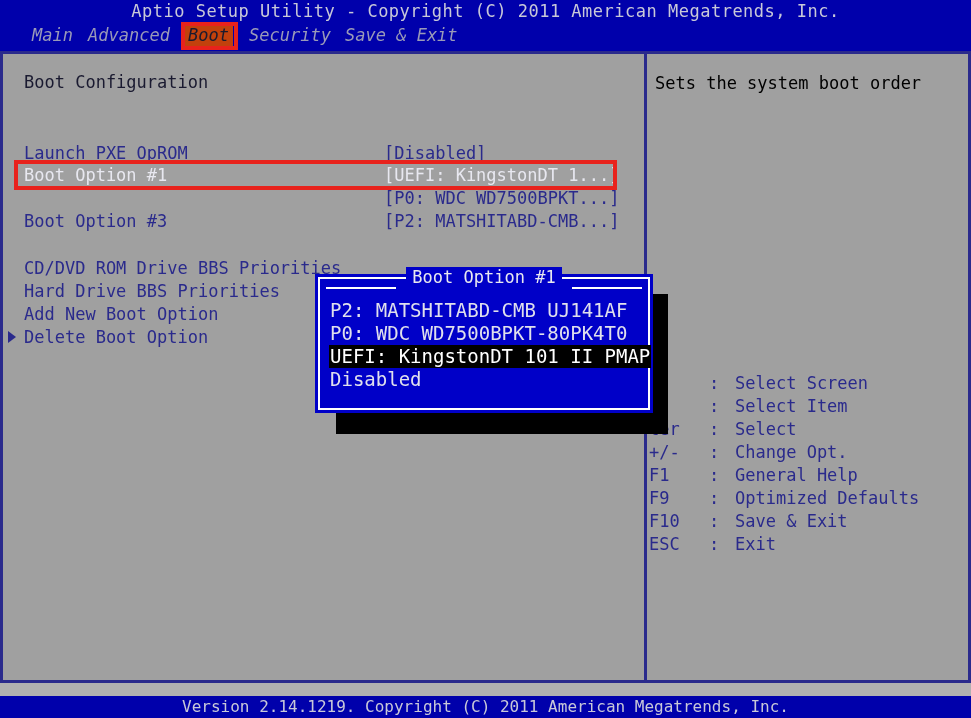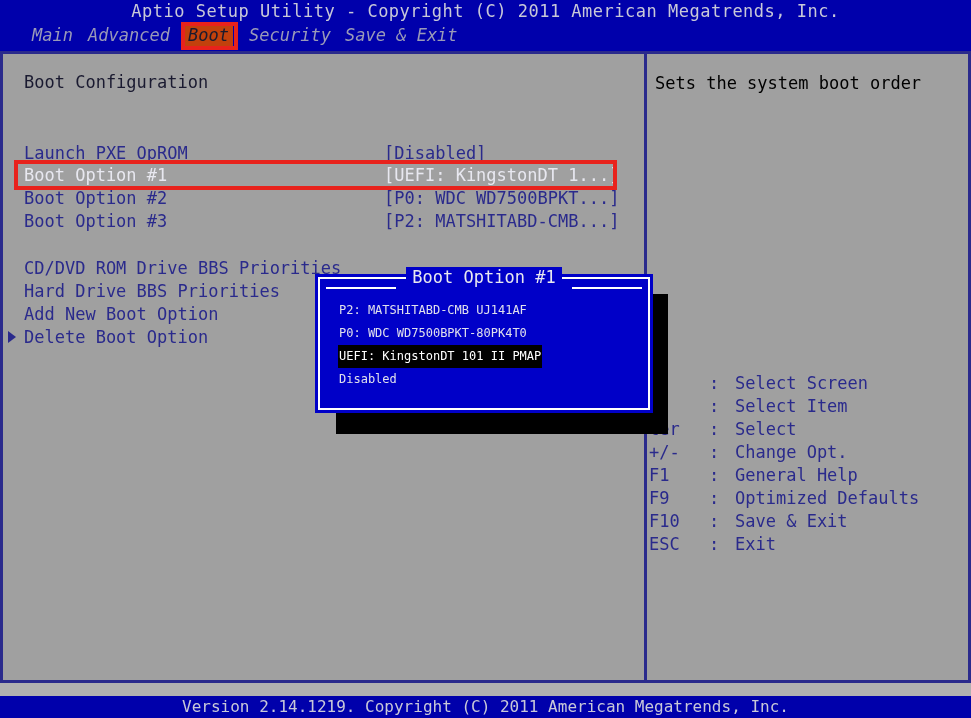--- a/index.html
+++ b/index.html
@@ -124,22 +124,22 @@
   }
   .popup-title span {
     background:#0000c8; color:#e8e8f0;
     font-size:17px; line-height:21px; padding:0 6px;
   }
   .popup-rule {
     position:absolute; top:8px; height:2px; background:#ffffff;
   }
   .popup-list { position:absolute; left:0; top:20px; width:100%; }
   .popup-item {
-    position:relative; height:23px; margin-left:18px;
-    font-size:12px; line-height:23px;
+    position:relative; height:23px; margin-left:9px;
+    font-size:19px; line-height:23px;
     color:#e0e0ec; white-space:nowrap;
     display:inline-block; padding:0 1px;
   }
   .popup-item-wrap { height:23px; }
   .popup-item.selected {
     background:#000000; color:#ffffff;
   }
 
   
   .strip {
@@ -182,21 +182,20 @@
         <span class="val c-item">[Disabled]</span>
       </div>
 
 
       <div class="row" style="top:110px;">
         <span class="lbl c-sel">Boot Option #1</span>
         <span class="val c-sel">[UEFI: KingstonDT 1...]</span>
       </div>
 
       <div class="row" style="top:133px;">
-        <span class="lbl c-item">Boot Option #2</span>
         <span class="val c-item">[P0: WDC WD7500BPKT...]</span>
       </div>
 
       <div class="row" style="top:156px;">
         <span class="lbl c-item">Boot Option #3</span>
         <span class="val c-item">[P2: MATSHITABD-CMB...]</span>
       </div>
 
       <div class="row" style="top:203px;">
         <span class="lbl c-item">CD/DVD ROM Drive BBS Priorities</span>

